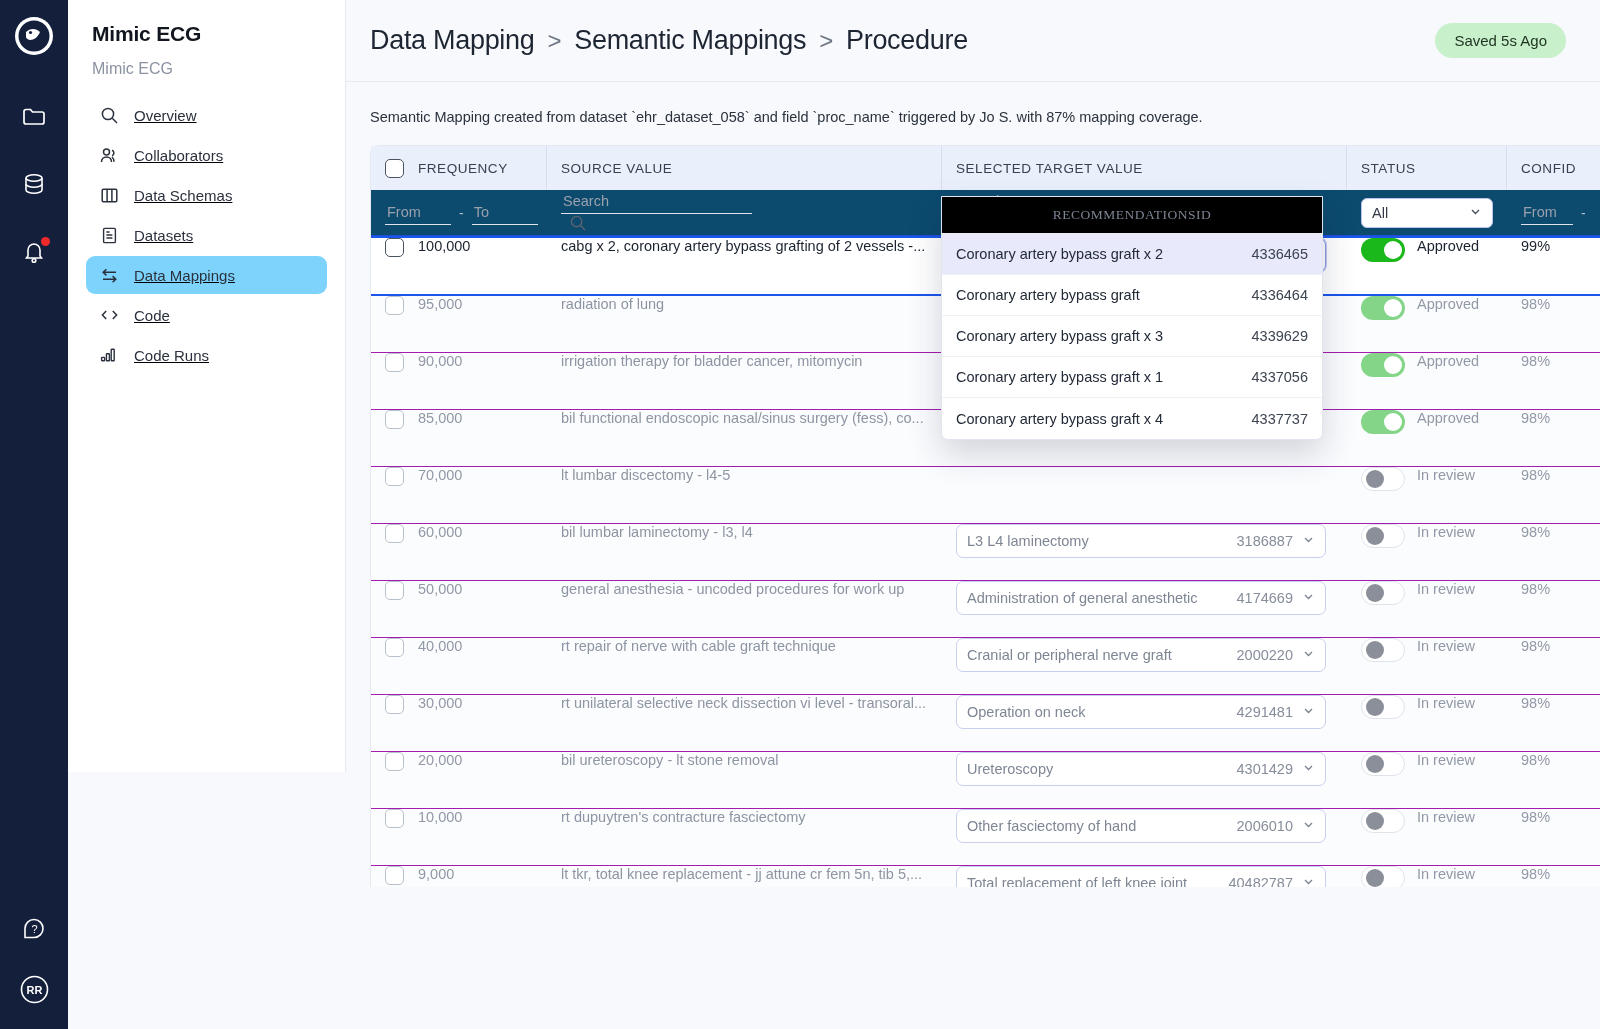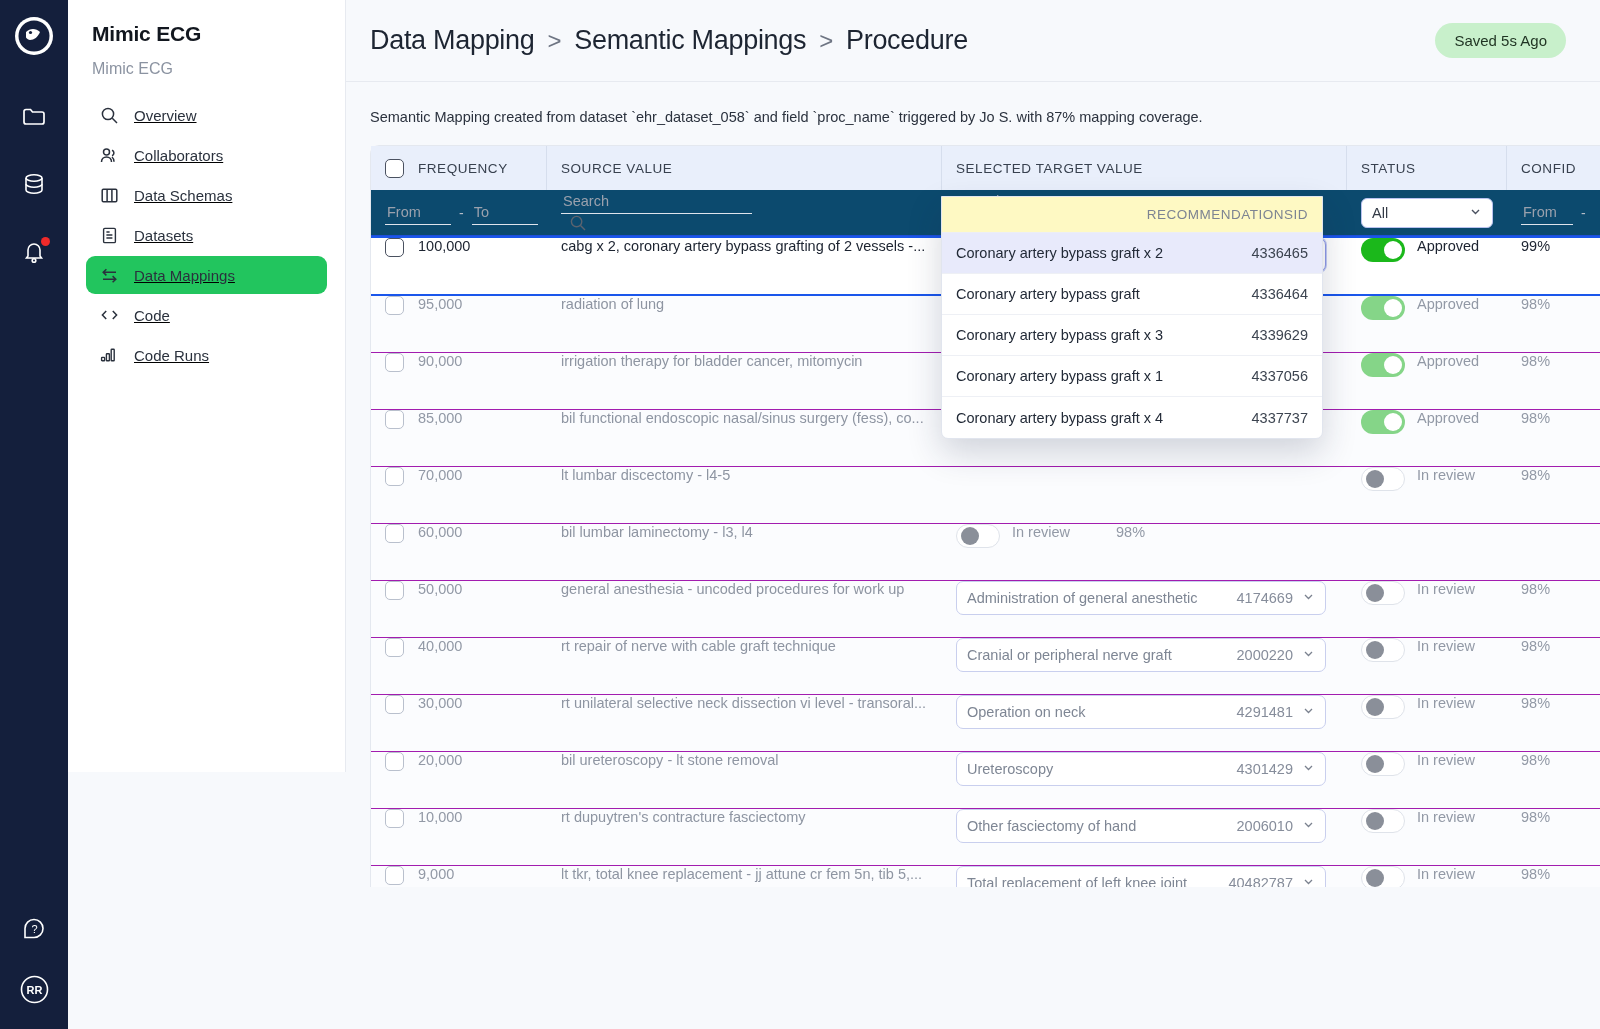--- a/index.html
+++ b/index.html
@@ -35,21 +35,21 @@
     border-right: 1px solid #e7eaf0; padding: 22px 18px 0 18px;
   }
   .sb-title { font-size: 21px; font-weight: bold; color: #12171f; letter-spacing: -.2px; padding-left: 6px; }
   .sb-sub { font-size: 16px; color: #8b93a1; margin-top: 14px; padding-left: 6px; }
   .sb-nav { margin-top: 18px; text-decoration: underline; }
   .sb-item {
     display: flex; align-items: center; gap: 14px;
     height: 38px; padding: 0 12px; border-radius: 9px;
     color: #2a313d; font-size: 15px; cursor: pointer; margin-bottom: 2px;
   }
-  .sb-item.active { background: #22c55e; }
+  .sb-item.active { background: #7dd3fc; }
   .sb-ic { width: 22px; height: 22px; display: flex; align-items: center; justify-content: center; flex: 0 0 22px; }
 
   
   .main { flex: 1 1 auto; height: 887px; background: #f7f9fc; position: relative; overflow: hidden; }
   .topbar {
     height: 82px; display: flex; align-items: center; justify-content: space-between;
     padding: 0 34px 0 24px; border-bottom: 1px solid #e7eaf0; background: #f7f9fc;
   }
   .crumbs { display: flex; align-items: center; gap: 13px; font-size: 27px; color: #1d2532; letter-spacing: -.3px; }
   .crumbs .sep { color: #6e7583; font-size: 24px; }
@@ -133,23 +133,23 @@
   .conf-val { font-size: 14.5px; color: #9299a6; }
   .trow.sel .conf-val { color: #1c2330; }
 
   
   .dropdown {
     position: absolute; left: 570px; top: 50px; width: 382px;
     background: #fff; border: 1px solid #e1e5ee; border-radius: 0 0 7px 7px;
     box-shadow: 0 14px 34px rgba(25,35,70,.19); z-index: 40; overflow: hidden;
   }
   .dd-head {
-    display: flex; align-items: center; justify-content: flex-end;
-    background: #fef9c3; padding: 10px 14px; font-size: 13.5px;
-    color: #7d8492; letter-spacing: .5px; border-bottom: 1px solid #eceef4;
+    display: flex; align-items: center; justify-content: center;
+    background: #000000; padding: 10px 14px; font-size: 13.5px;
+    color: #7d8492; letter-spacing: .5px; border-bottom: 1px solid #eceef4; font-family: Liberation Serif, serif;
   }
   .dd-item {
     display: flex; align-items: center; justify-content: space-between;
     padding: 0 14px; height: 41px; font-size: 14.5px; color: #222a37;
     border-bottom: 1px solid #eef0f5; cursor: pointer;
   }
   .dd-item:last-child { border-bottom: none; }
   .dd-item.hl { background: #e8eafb; }
   .dd-id { color: #3c4450; }
 
@@ -484,20 +484,29 @@
             </div>
           </div>
           <div class="trow">
             <div class="tcell c-freq">
               <span class="chk light"></span>
               <span class="freq-val">60,000</span>
             </div>
             <div class="tcell c-src">
               <span class="src-val">bil lumbar laminectomy   - l3, l4</span>
             </div>
+            <div class="tcell c-tgt">
+              <div class="tgt-sel">
+                <span class="tgt-name">L3 L4 laminectomy</span>
+                <span class="tgt-id">3186887</span>
+                <span><svg width="13" height="13" viewBox="0 0 13 13" fill="none" stroke="#7b828f" stroke-width="1.3">
+                    <path d="M3 5l3.5 3.5L10 5"></path>
+                  </svg></span>
+              </div>
+            </div>
             <div class="tcell c-status">
               <span class="toggle off">
                 <span class="knob"></span>
               </span>
               <span class="st-label">In review</span>
             </div>
             <div class="tcell c-conf">
               <span class="conf-val">98%</span>
             </div>
           </div>

